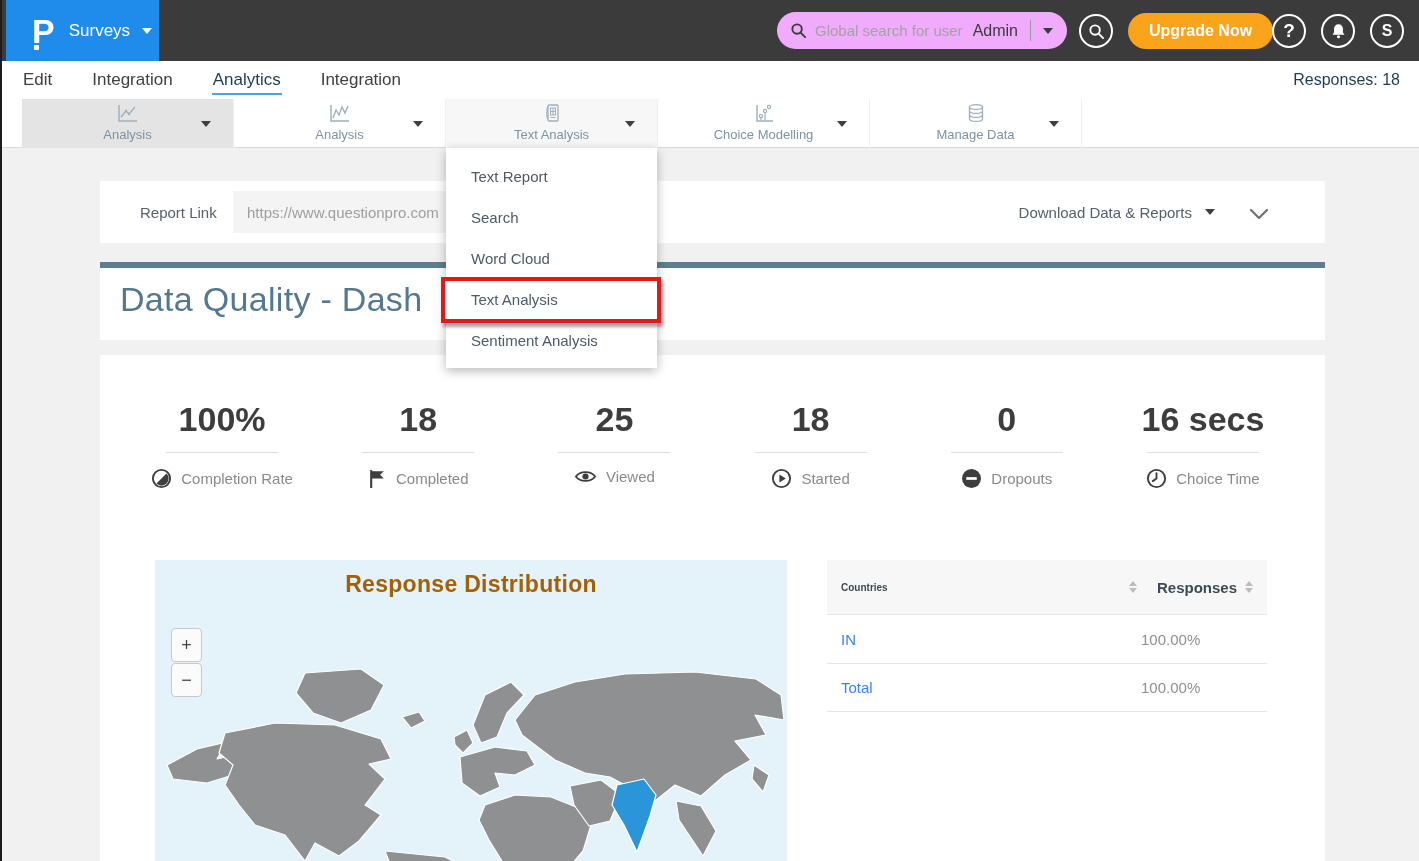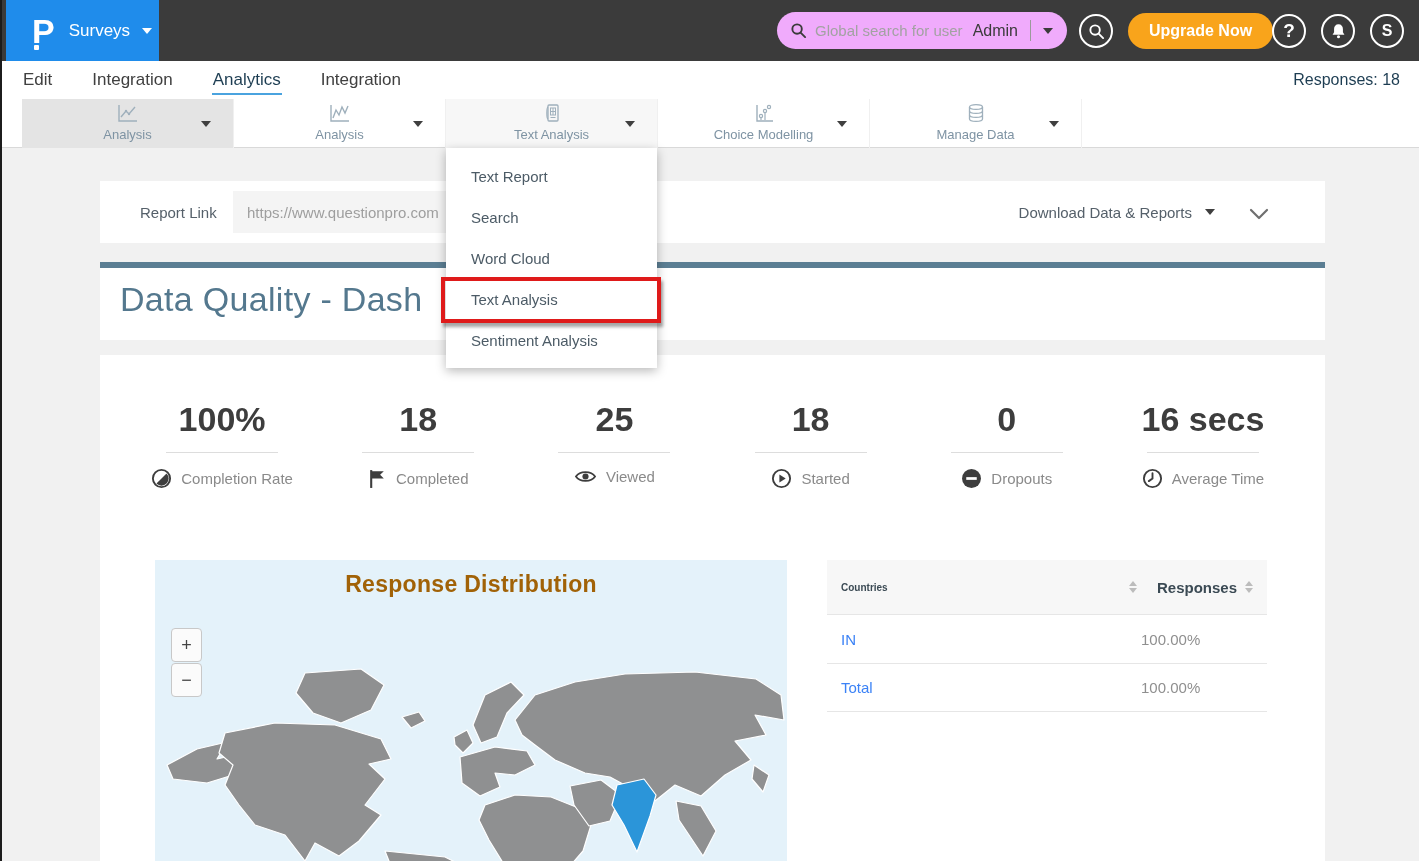--- a/index.html
+++ b/index.html
@@ -287,21 +287,21 @@
       </div>
     </div>
     <div class="stat">
       <div class="stat-value">16 secs</div>
       <div class="stat-divider"></div>
       <div class="stat-label-row">
         <svg width="21" height="21" viewBox="0 0 20 20">
             <circle cx="10" cy="10" r="8.2" fill="none" stroke="#3d3d3d" stroke-width="1.8"></circle>
             <polyline points="10,5 10,10 6.5,12.5" fill="none" stroke="#3d3d3d" stroke-width="1.8" stroke-linecap="round"></polyline>
           </svg>
-        <span class="stat-label">Average Time</span>
+        <span class="stat-label">Choice Time</span>
       </div>
     </div>
   </div>
 
   <div class="map-panel">
     <div class="map-title">Response Distribution</div>
     <div class="zoom-controls">
       <button class="zoom-btn">+</button>
       <button class="zoom-btn">−</button>
     </div>

